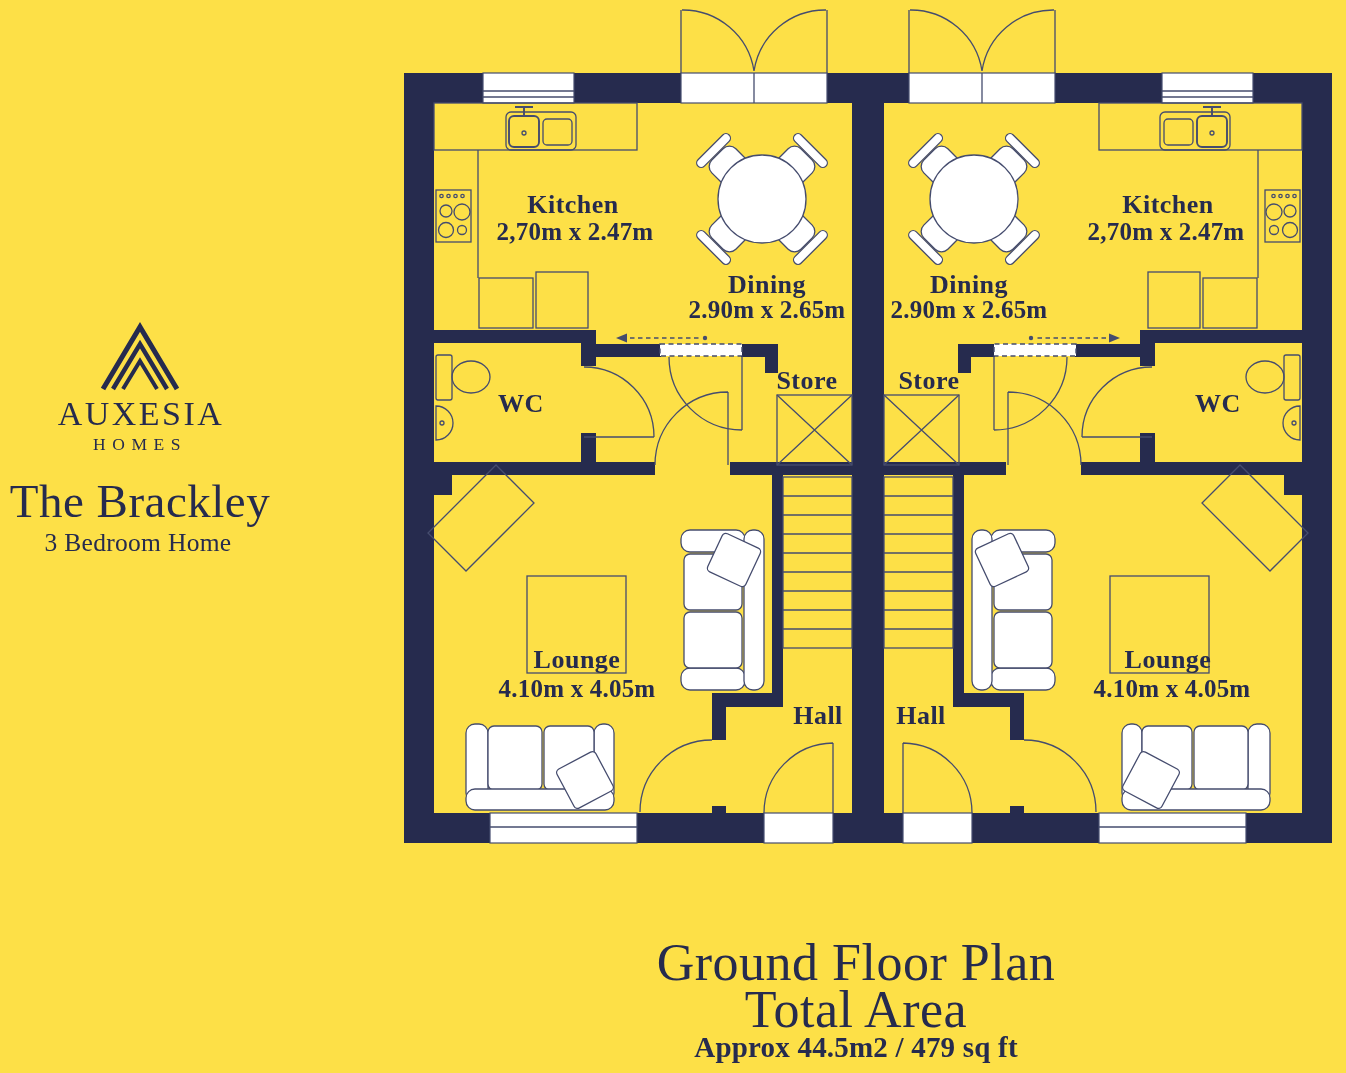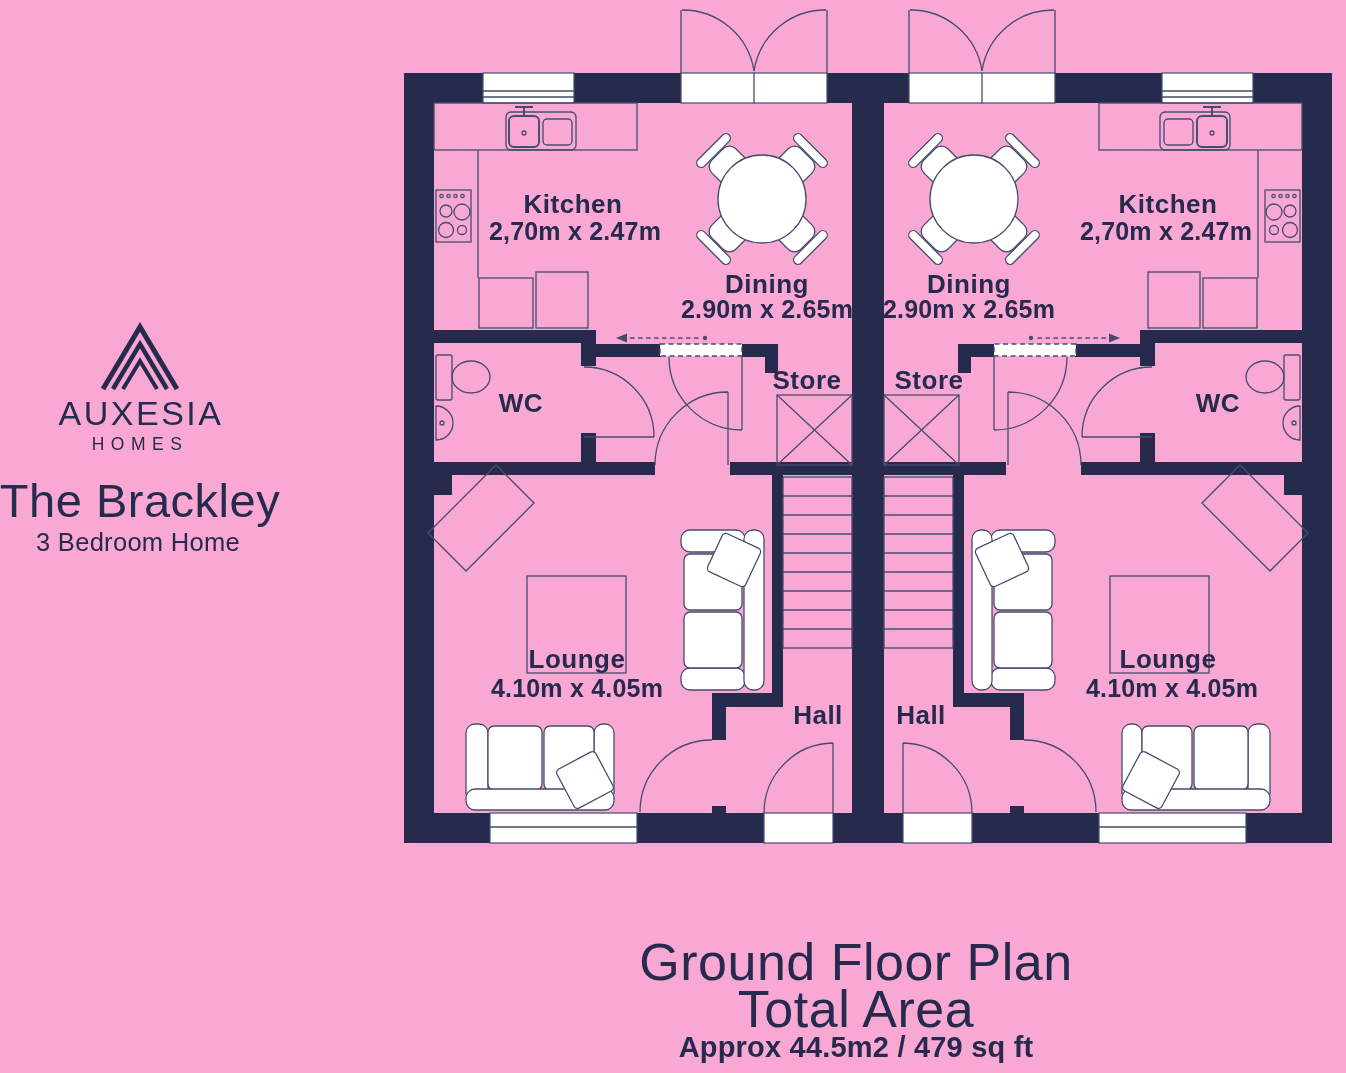--- a/index.html
+++ b/index.html
@@ -1,19 +1,19 @@
 <!DOCTYPE html>
 <html><head>
 <meta charset="utf-8">
 <style>
   html,body { margin:0; padding:0; background:#ffffff; }
   .stage {
     position:relative; width:1346px; height:1073px;
-    background:#f9a8d4; overflow:hidden;
-    font-family:Liberation Sans, sans-serif;
+    background:#fde047; overflow:hidden;
+    font-family:Liberation Serif, serif;
   }
   svg.sheet { position:absolute; left:0; top:0; }
 
   
   .wall  { fill:#262b4e; }
   .cut   { fill:#ffffff; stroke:#454c6e; stroke-width:1.2px; }
   .ln    { fill:none; stroke:#454c6e; stroke-width:1.3px; }
   .lnw   { fill:#ffffff; stroke:#454c6e; stroke-width:1.3px; }
   .lnb   { fill:none; stroke:#454c6e; stroke-width:1.9px; }
   .dashr { fill:#ffffff; stroke:#454c6e; stroke-width:1.4px; stroke-dasharray:5 3.5; }

